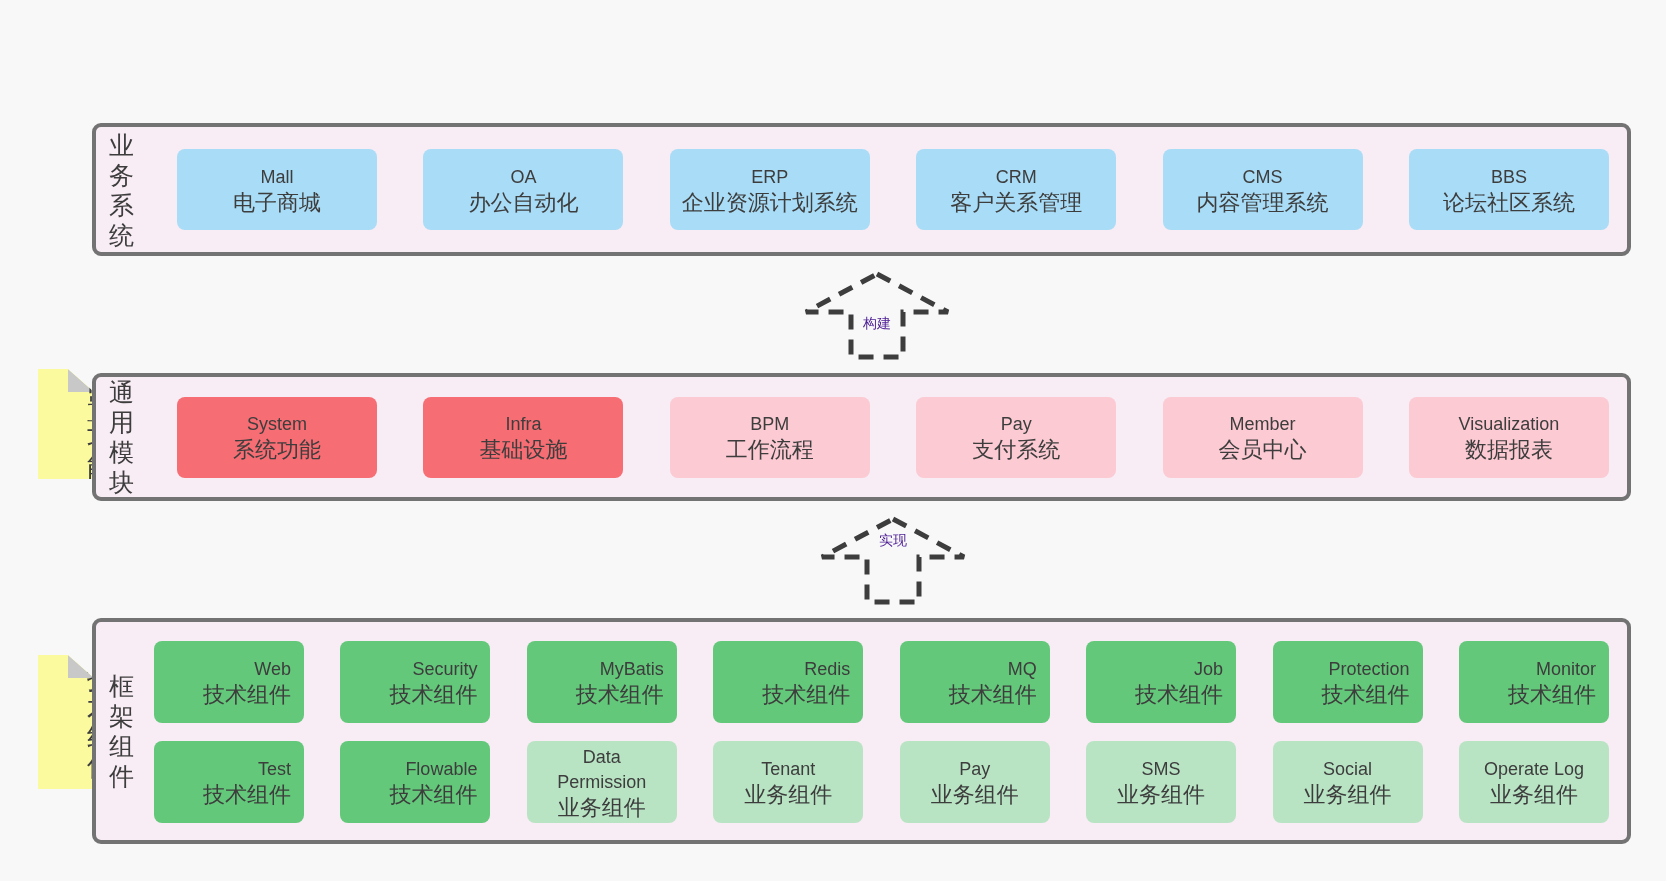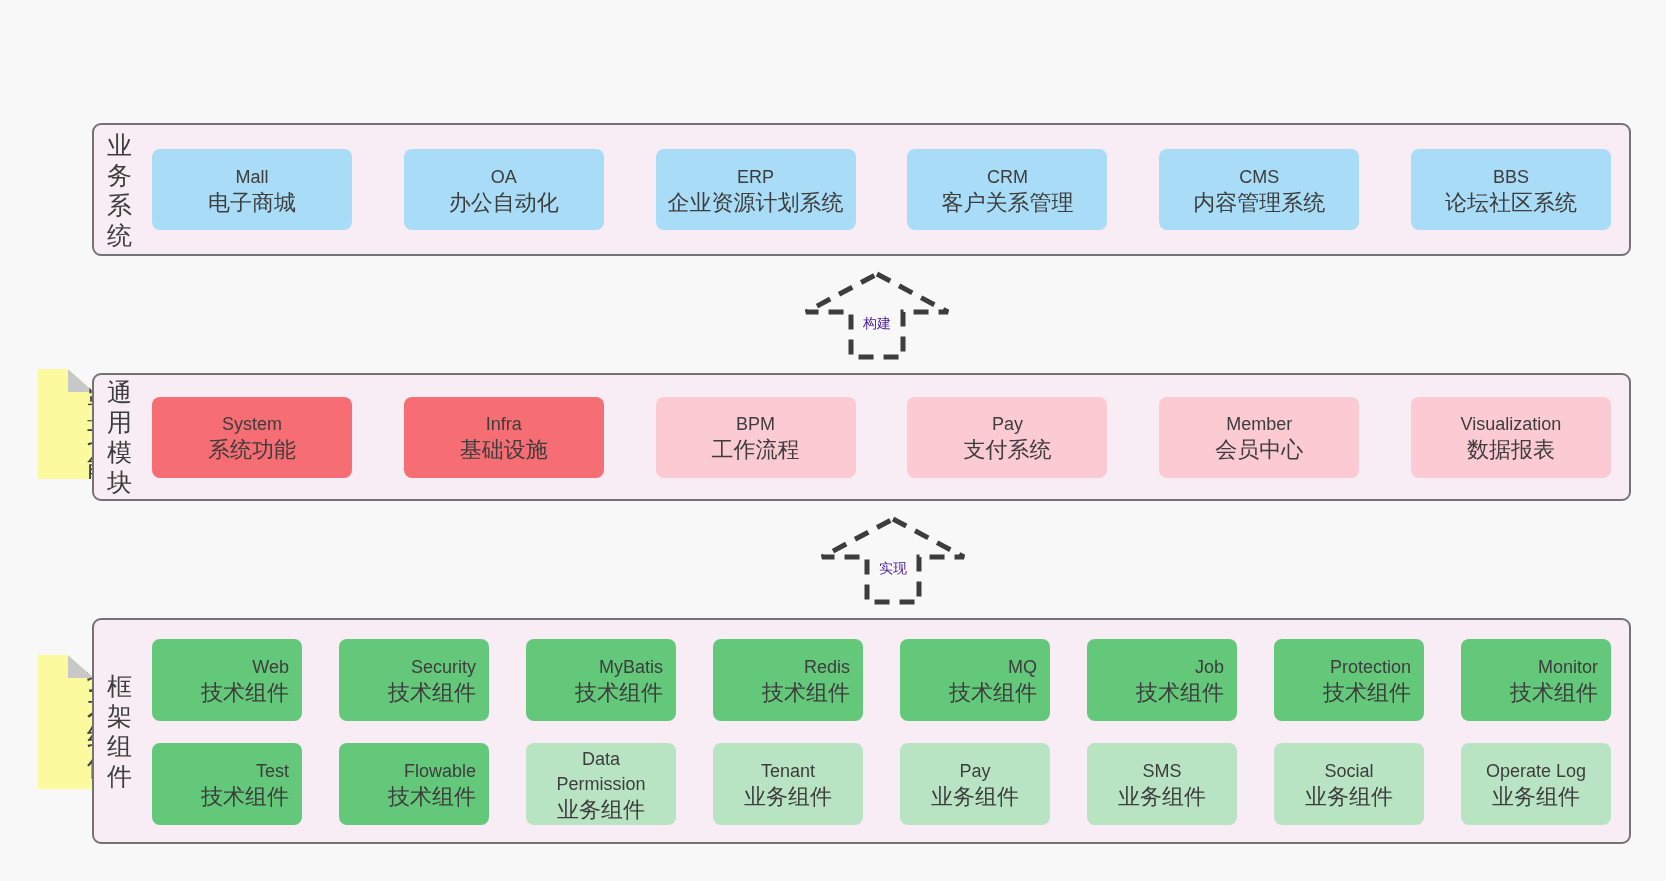--- a/index.html
+++ b/index.html
@@ -8,21 +8,21 @@
     background:#f8f8f8;
     font-family:"Liberation Sans","DejaVu Sans",sans-serif;
     color:#3d3d3d;
     position:relative;
     overflow:hidden;
   }
   
   .layer{
     position:absolute;left:92px;width:1539px;
     background:#f8ecf5;
-    border:2px solid #737373;
+    border:4px solid #737373;
     border-radius:9px;
     box-sizing:border-box;
     z-index:1;
   }
   #layer-business{top:123px;height:133px;}
   #layer-modules{top:373px;height:128px;}
   #layer-framework{top:618px;height:226px;}
 
   
   .v-label{
@@ -44,21 +44,21 @@
     position:absolute;left:58px;right:18px;top:19px;bottom:17px;
     display:flex;flex-direction:column;justify-content:space-between;
   }
   .row{display:flex;justify-content:space-between;}
   .box{
     border-radius:8px;
     display:flex;flex-direction:column;align-items:center;justify-content:center;
     text-align:center;
     box-sizing:border-box;
   }
-  .box-6{width:200px;height:81px;}
+  .box-6{width:200px;height:81px;margin-left:23px;}
   .box-8{width:150px;height:82px;padding:0 13px;}
   .box .en{font-size:18px;line-height:25px;}
   .box .zh{font-size:22px;line-height:25px;}
   .blue{background:#a9dcf6;}
   .red{background:#f66d73;}
   .pink{background:#fbcad2;}
   .green{background:#63c87a;align-items:flex-end;}
   .lightgreen{background:#b9e4c4;}
 
   
@@ -89,21 +89,21 @@
   #arrow-implement{left:816px;top:513px;}
   .arrow svg{display:block;}
   .arrow-label{
     position:absolute;z-index:3;
     transform:translate(-50%,-50%);
     background:#f8f8f8;
     padding:1px 4px;
     font-size:14px;color:#4c1d95;
   }
   #arrow-build-label{left:877px;top:324px;}
-  #arrow-implement-label{left:893px;top:569px;font-family:Liberation Serif, serif;}
+  #arrow-implement-label{left:893px;top:541px;font-family:Liberation Serif, serif;}
 </style>
 </head>
 <body>
 
 <div>
 
   <section class="layer" id="layer-business">
     <div class="v-label">业务系统</div>
     <div class="boxes">
       <div class="box box-6 blue">

